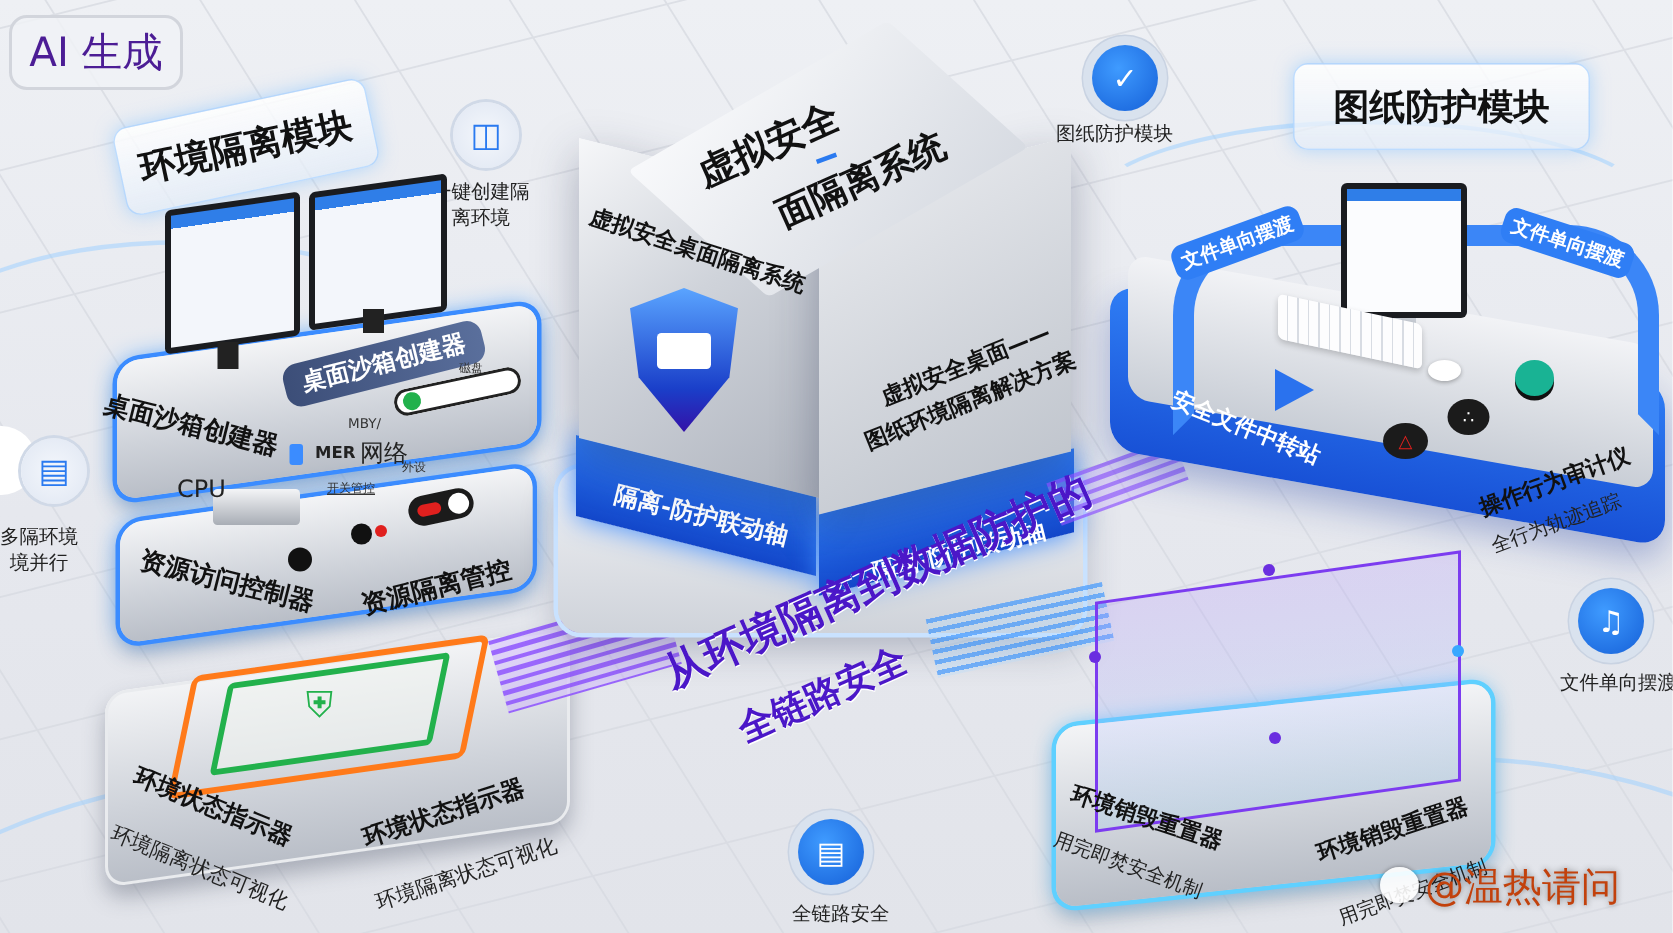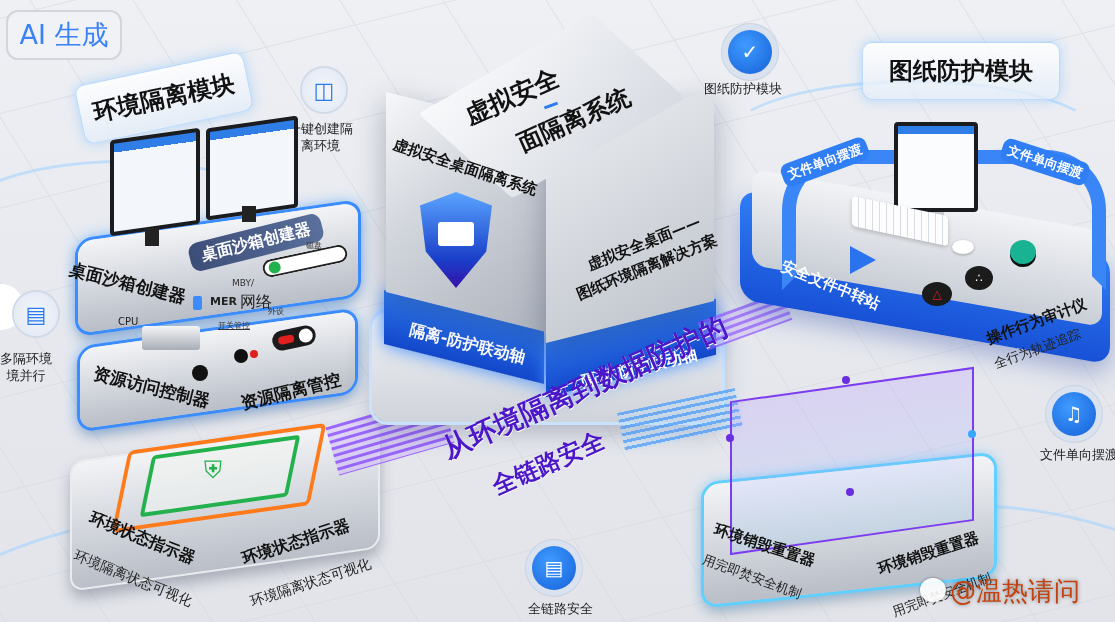--- a/index.html
+++ b/index.html
@@ -11,21 +11,21 @@
   .grid {
     position:absolute; inset:-200px; transform: rotate(-14deg) skewX(18deg);
     background-image:
       linear-gradient(#d7dae1 1px, transparent 1px),
       linear-gradient(90deg,#d7dae1 1px, transparent 1px);
     background-size: 92px 92px; opacity:.75;
   }
   .abs { position:absolute; }
   .ai-badge {
     left:6px; top:10px; width:112px; height:46px; border:2px solid #d2d5dc;
-    border-radius:12px; background:rgba(240,242,246,.85); color:#3b82f6;
+    border-radius:12px; background:rgba(240,242,246,.85); color:#4c1d95;
     font-size:27px; display:flex; align-items:center; justify-content:center;
   }
   .glass-title {
     background:linear-gradient(180deg,rgba(255,255,255,.85),rgba(226,236,248,.7));
     border:1px solid rgba(150,200,255,.6); border-radius:10px;
     box-shadow:0 0 12px rgba(120,190,255,.5); color:#111; font-weight:bold;
     display:flex; align-items:center; justify-content:center;
   }
   .rot-l { transform: rotate(-12deg); }
   .platform {
@@ -127,21 +127,21 @@
 
 <div class="abs" style="left:-22px;top:284px;width:46px;height:46px;border-radius:50%;background:#fff;"></div>
 <div class="abs icon-light" style="left:14px;top:292px;">▤</div>
 <div class="abs caption" style="left:0px;top:350px;line-height:17px;">
   <div>多隔环境</div>
   <div>境并行</div>
 </div>
 
 <div class="abs platform blue-edge" style="left:80px;top:330px;width:275px;height:80px;transform:skewY(-8deg);"></div>
 <div class="abs" style="left:142px;top:326px;width:58px;height:24px;background:linear-gradient(180deg,#f4f5f7,#a8adb5);border-radius:3px;"></div>
-<div class="abs" style="left:118px;top:316px;font-size:10px;color:#222;">CPU</div>
+<div class="abs" style="left:118px;top:316px;font-size:16px;color:#222;">CPU</div>
 <div class="abs" style="left:218px;top:320px;font-size:8px;color:#333;text-decoration:underline;">开关管控</div>
 <div class="abs" style="left:268px;top:306px;font-size:8px;color:#333;">外设</div>
 <div class="abs" style="left:272px;top:328px;width:44px;height:20px;border-radius:10px;background:#1b1b1b;transform:rotate(-12deg);">
   <div style="position:absolute;left:6px;top:6px;width:16px;height:8px;background:#e0201e;border-radius:4px;"></div>
   <div style="position:absolute;right:3px;top:3px;width:14px;height:14px;border-radius:50%;background:#fff;"></div>
 </div>
 <div class="abs" style="left:234px;top:349px;width:14px;height:14px;border-radius:50%;background:#111;"></div>
 <div class="abs" style="left:250px;top:350px;width:8px;height:8px;border-radius:50%;background:#e0201e;"></div>
 <div class="abs" style="left:192px;top:365px;width:16px;height:16px;border-radius:50%;background:#111;"></div>
 <div class="abs label-dark" style="left:92px;top:376px;font-size:17px;transform:rotate(14deg);">资源访问控制器</div>

